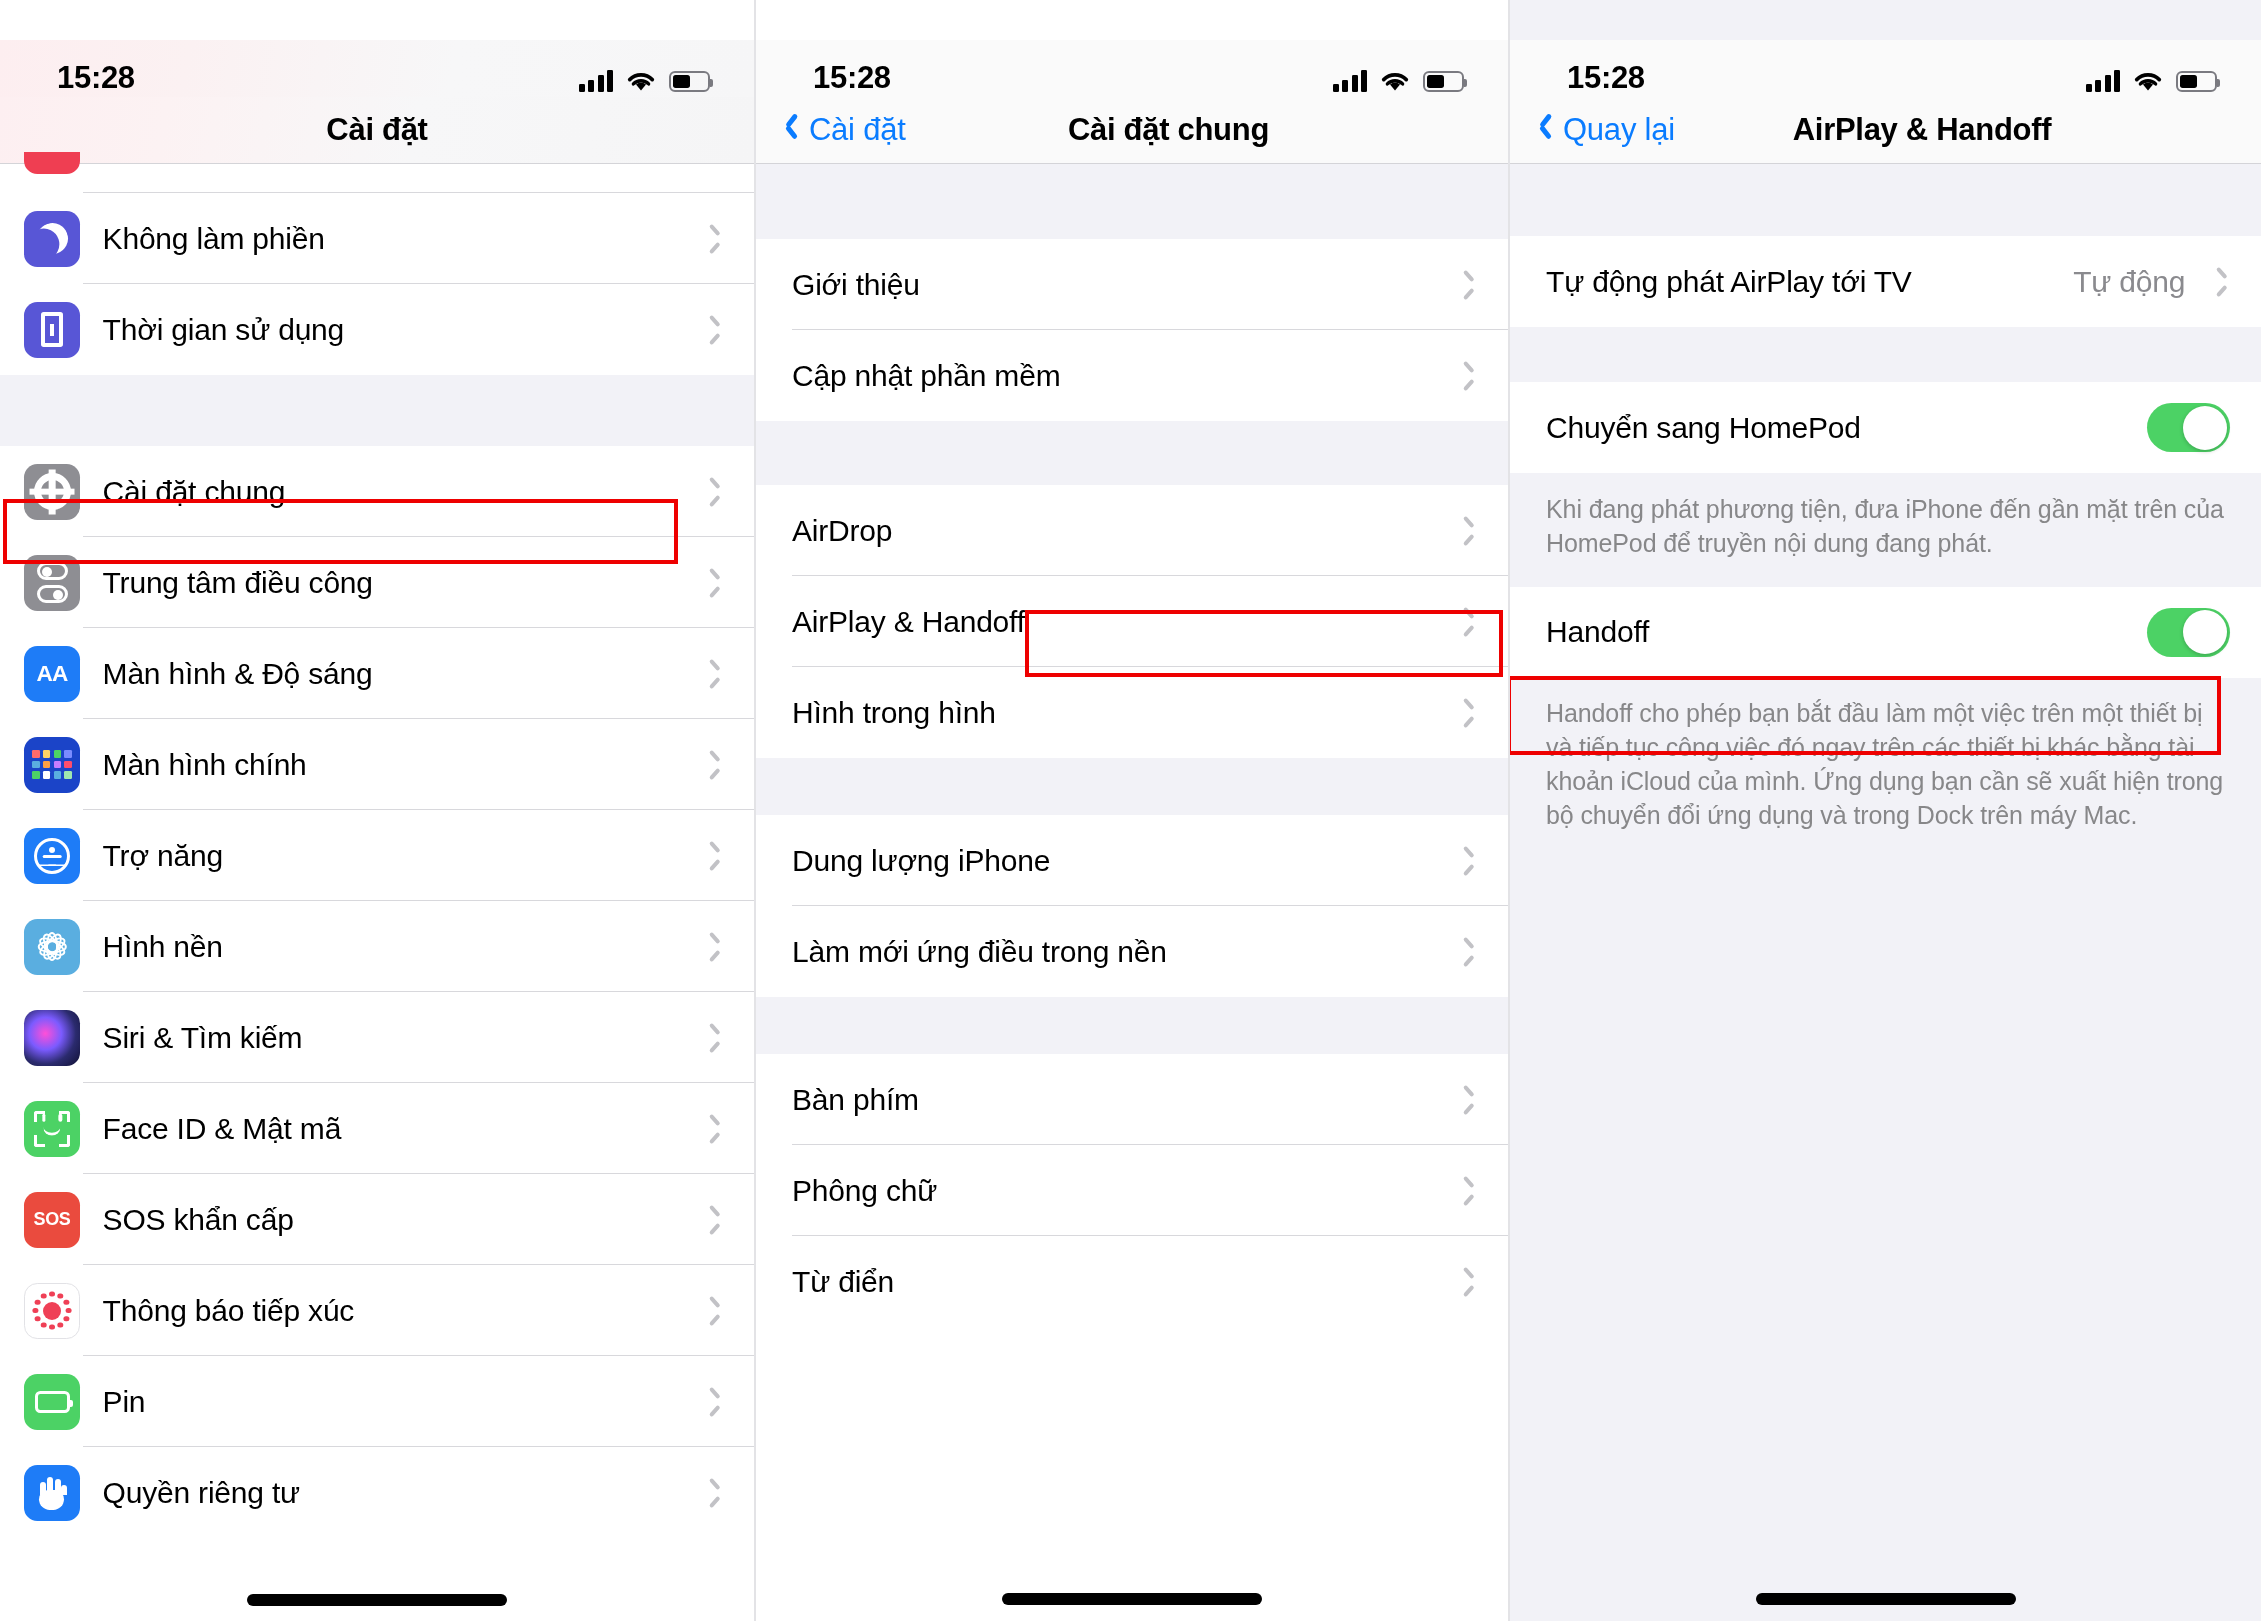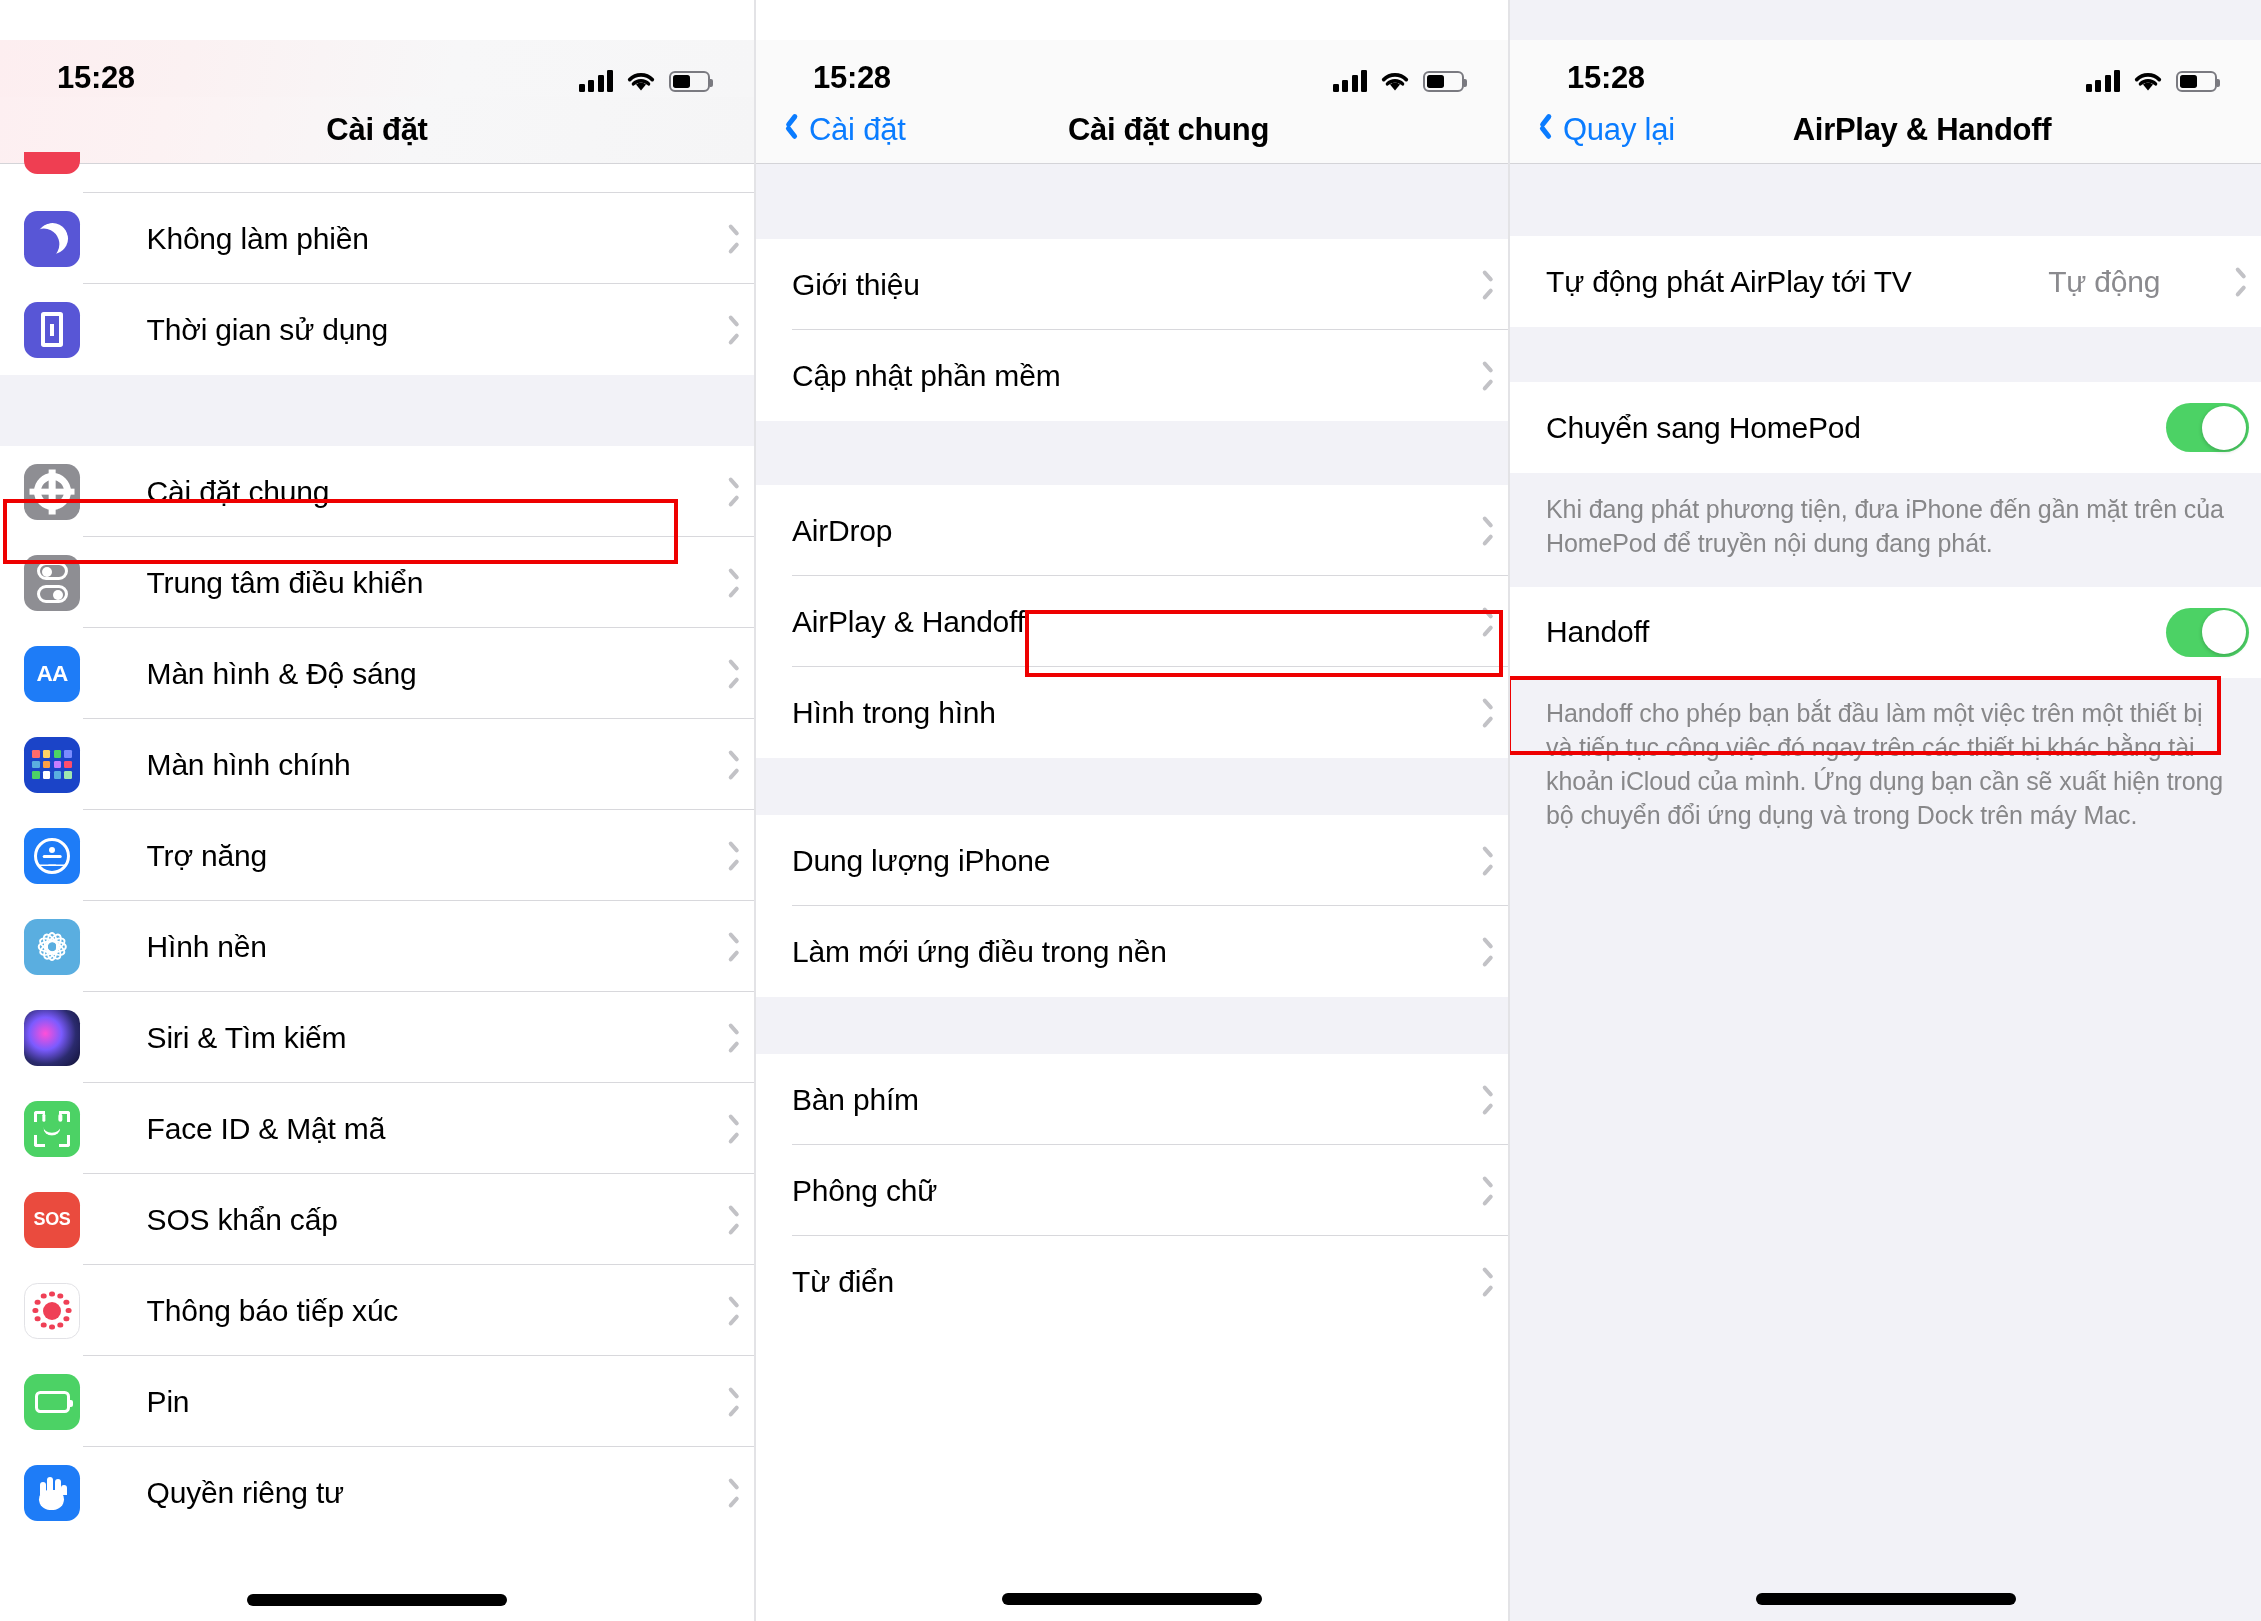--- a/index.html
+++ b/index.html
@@ -94,22 +94,22 @@
   .gap { background:#f2f2f7; }
   .gap.g-tall { height:71px; }
   .gap.g-mid  { height:64px; }
   .gap.g-top  { height:75px; }
   .gap.g-short{ height:57px; }
   .gap.g-xs   { height:40px; }
 
   .row {
     display:flex; align-items:center;
     min-height:91px;
-    padding-left:24px; padding-right:12px;
-    background:#fff; position:relative;gap:44px;
+    padding-left:24px; padding-right:31px;
+    background:#fff; position:relative;
   }
   .row.noicon { padding-left:36px; min-height:91px; }
   .row .sep {
     position:absolute; left:83px; right:0; bottom:0; height:1.3px; background:#d8d8dc;
   }
   .row.noicon .sep { left:36px; right:0; }
 
   .ico {
     width:56px; height:56px; border-radius:13.3px; flex:0 0 auto;
     margin-right:22.6px;
@@ -363,21 +363,21 @@
           <span class="sep"></span>
         </div>
 
         <div class="row">
           <span class="ico ic-cc">
               <span class="g-cc">
                 <span></span>
                 <span></span>
               </span>
             </span>
-          <span class="label">Trung tâm điều khiển</span>
+          <span class="label">Trung tâm điều công</span>
           <span class="chev"></span>
           <span class="sep"></span>
         </div>
 
         <div class="row">
           <span class="ico ic-display">
               <span class="g-aa">AA</span>
             </span>
           <span class="label">Màn hình &amp; Độ sáng</span>
           <span class="chev"></span>

